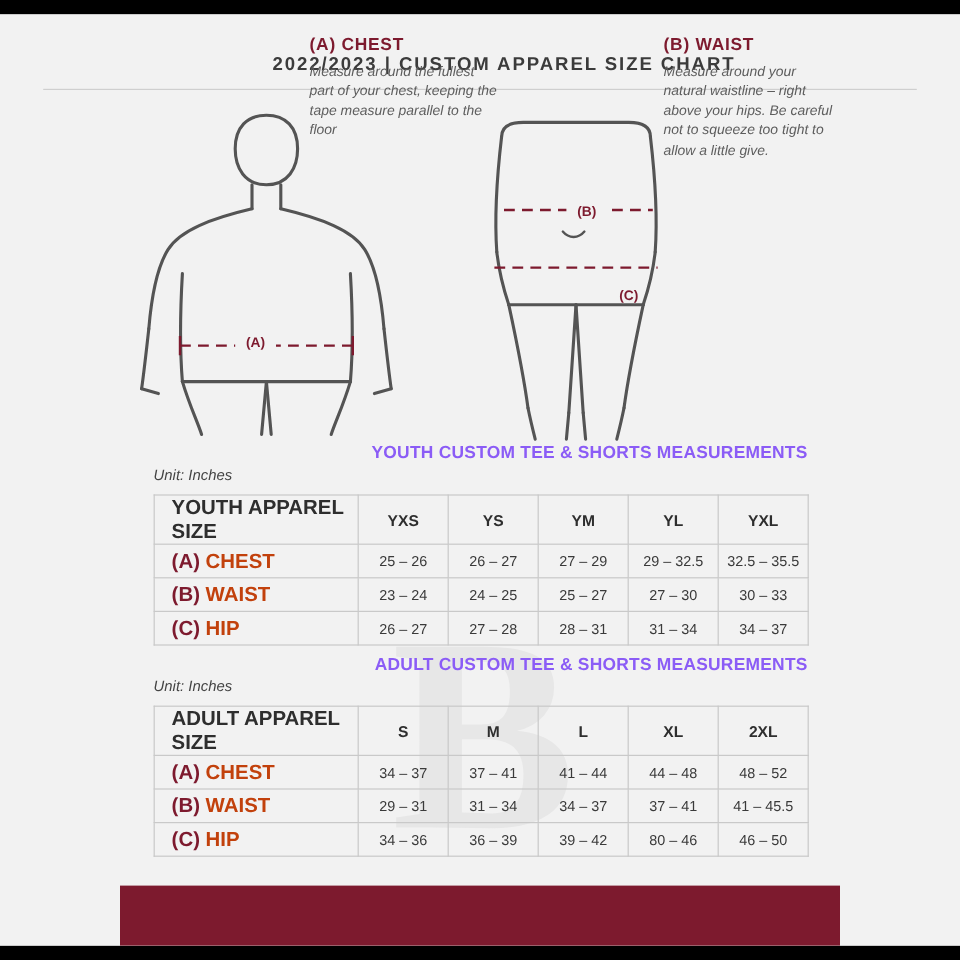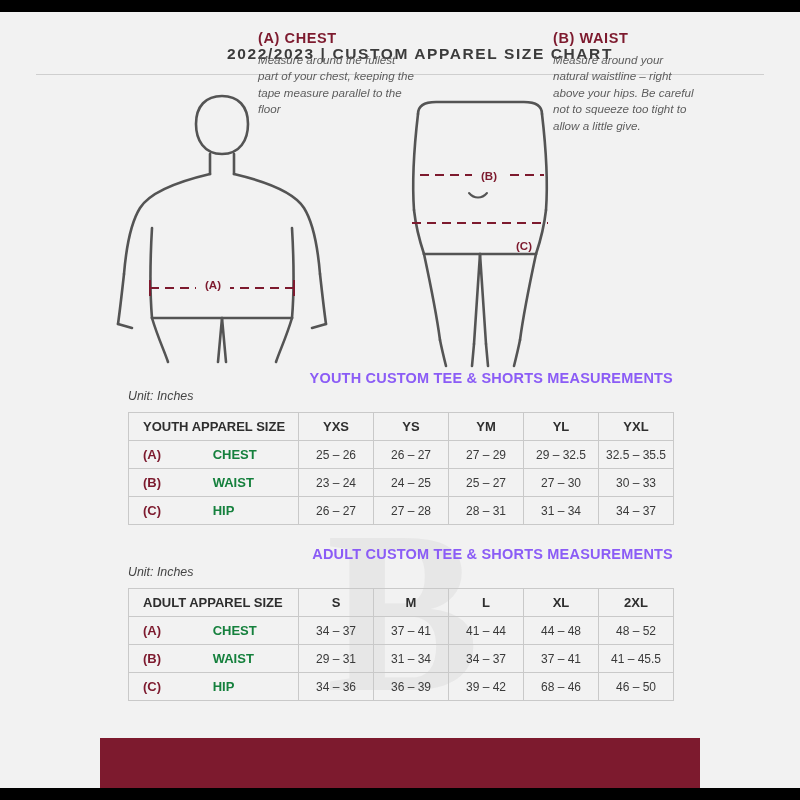--- a/index.html
+++ b/index.html
@@ -131,24 +131,24 @@
     font-weight: normal;
   }
   table th {
     font-weight: bold;
     font-size: 13px;
     color: #2e2e2e;
   }
   .rowlabel {
     text-align: left;
     padding-left: 14px;
-    font-size: 13px;
+    font-size: 17px;
   }
   .rowlabel .tag { color: #7d1a2e; font-weight: bold; }
-  .rowlabel .nm { color: #15803d; font-weight: bold; margin-left: 48px; }
+  .rowlabel .nm { color: #c2410c; font-weight: bold; }
   th.rowlabel { text-align: left; padding-left: 14px; font-weight: bold; }
   col.c0 { width: 170px; }
   col.cx { width: 75px; }
 
   .footer-bar {
     position: absolute;
     left: 100px; top: 726px;
     width: 600px; height: 50px;
     background: #7d1a2e;
     z-index: 2;
@@ -343,21 +343,21 @@
             <td>41 – 45.5</td>
           </tr>
           <tr>
             <td class="rowlabel">
               <span class="tag">(C)</span>
               <span class="nm">HIP</span>
             </td>
             <td>34 – 36</td>
             <td>36 – 39</td>
             <td>39 – 42</td>
-            <td>68 – 46</td>
+            <td>80 – 46</td>
             <td>46 – 50</td>
           </tr>
         </tbody>
       </table>
     </div>
 
     <div class="footer-bar"></div>
   </div>
 </div>
 

